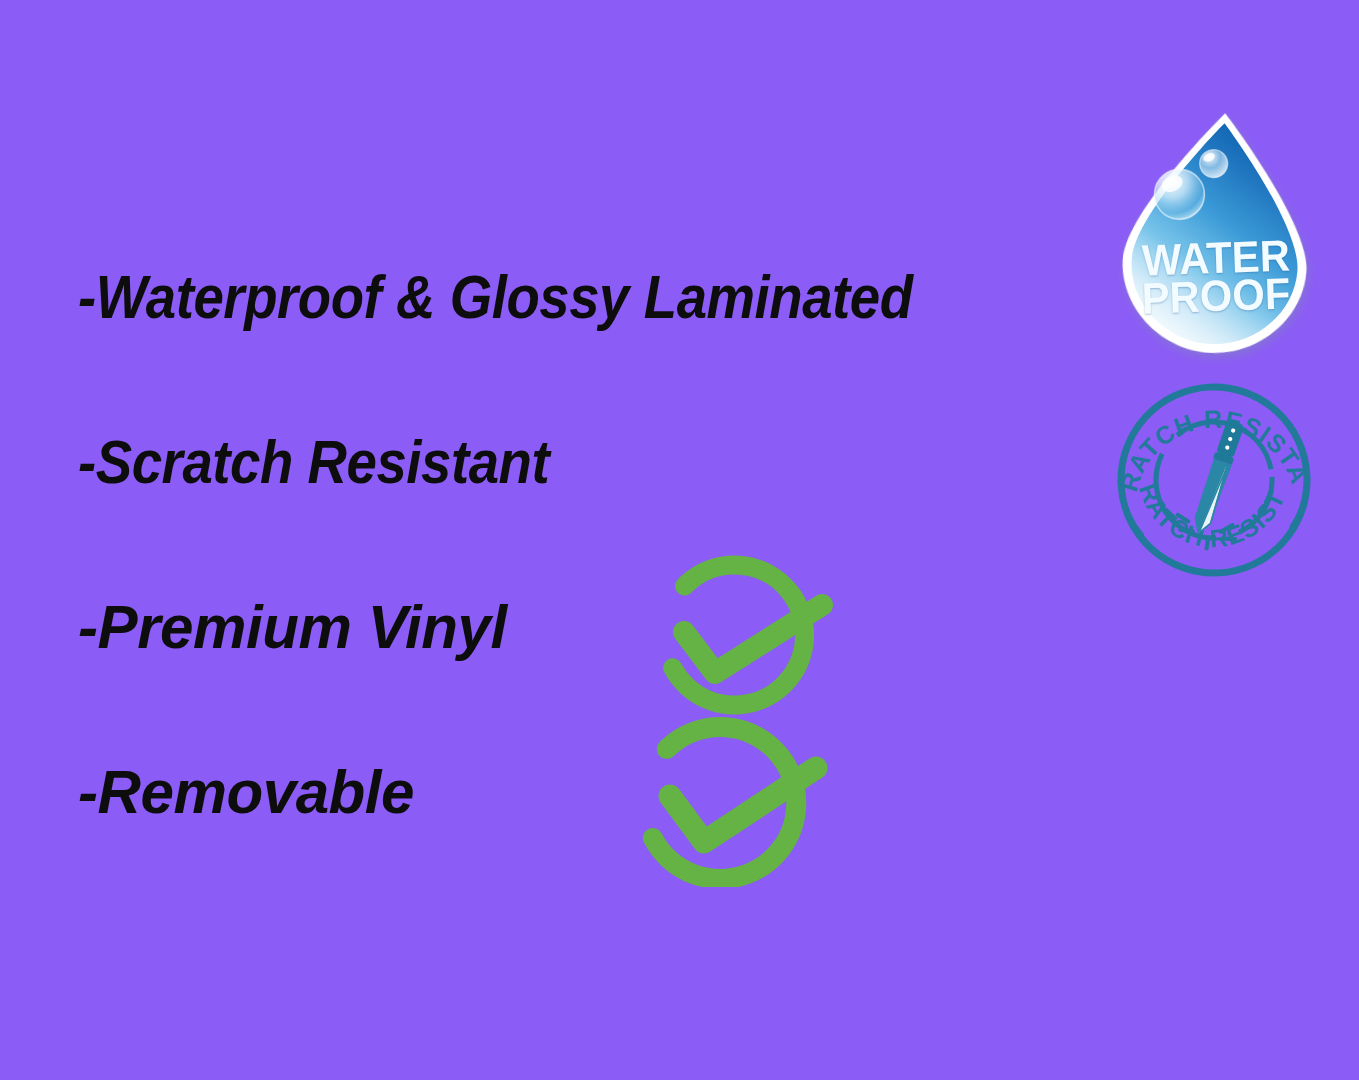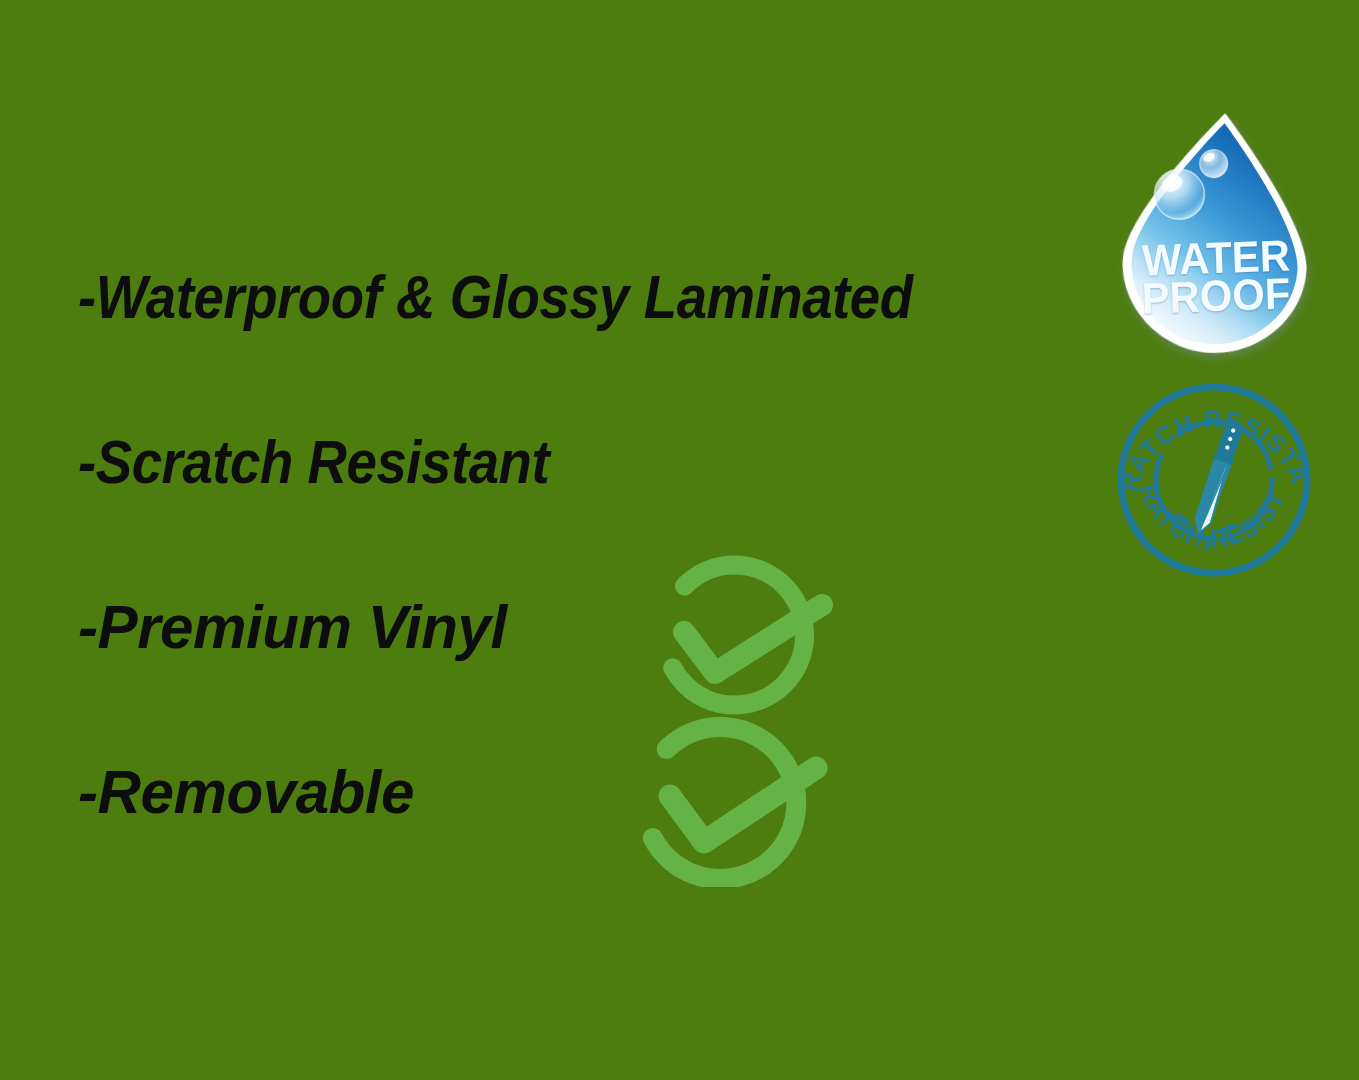--- a/index.html
+++ b/index.html
@@ -7,21 +7,21 @@
     padding: 0;
     background: #ffffff;
   }
   body {
     font-family: "Liberation Sans", sans-serif;
   }
   #page {
     position: relative;
     width: 1359px;
     height: 1080px;
-    background: #4d7c0f;
+    background: #8b5cf6;
     overflow: hidden;
   }
 
   
   .feature-list {
     position: absolute;
     left: 0;
     top: 0;
     width: 1100px;
     height: 1080px;

